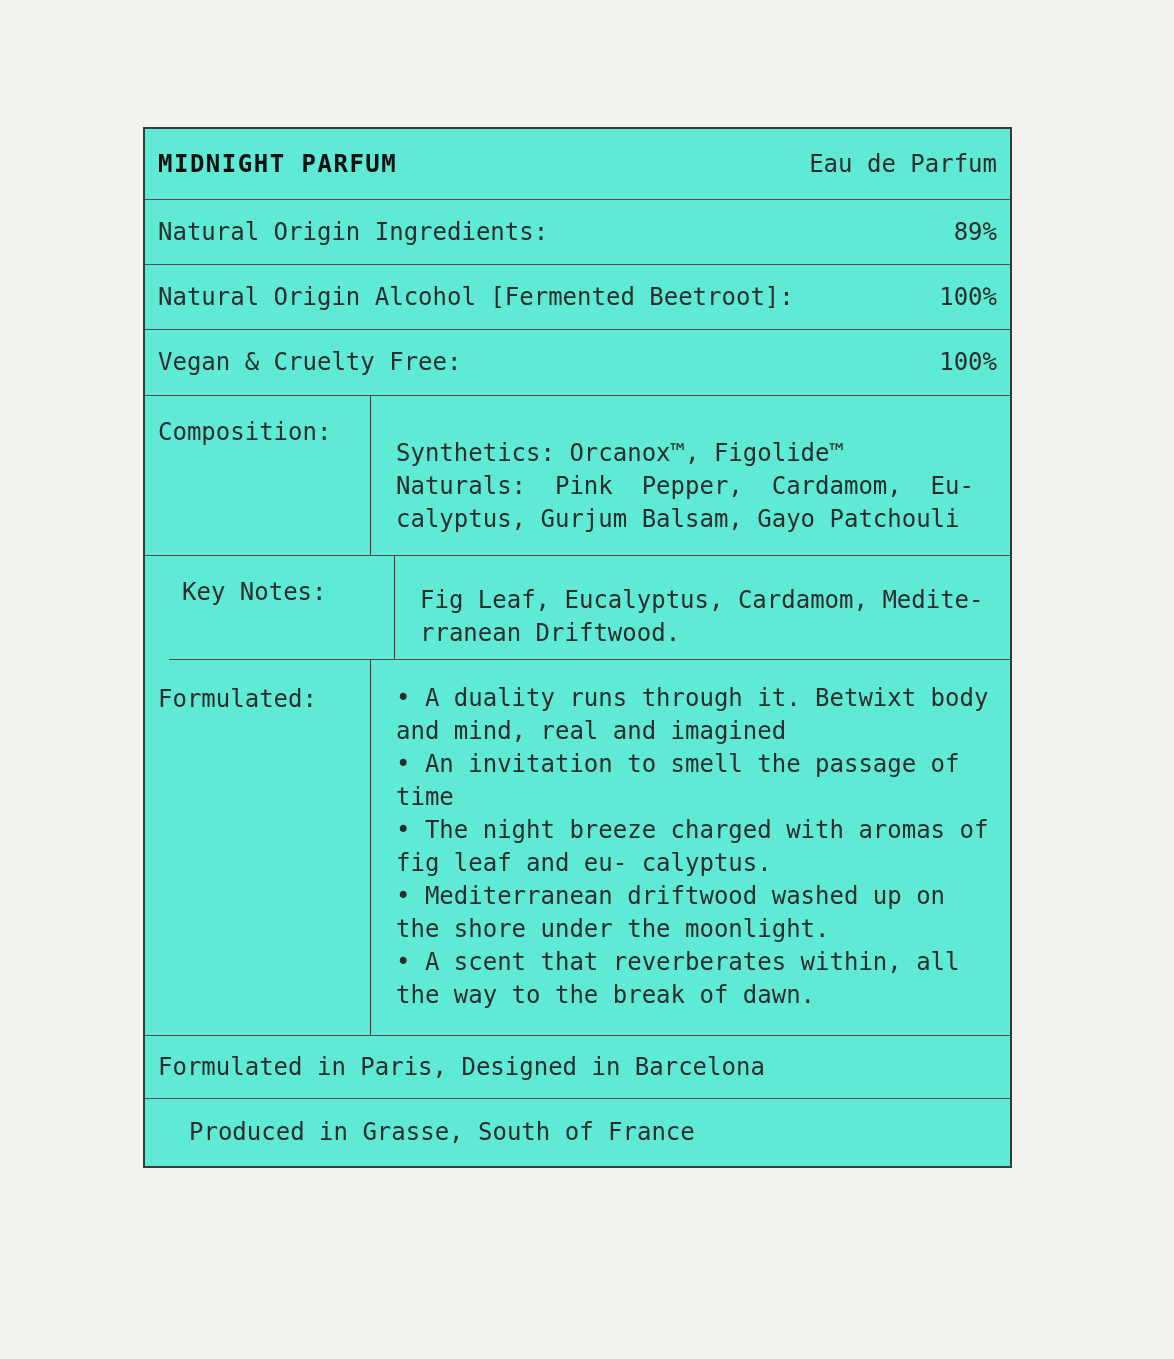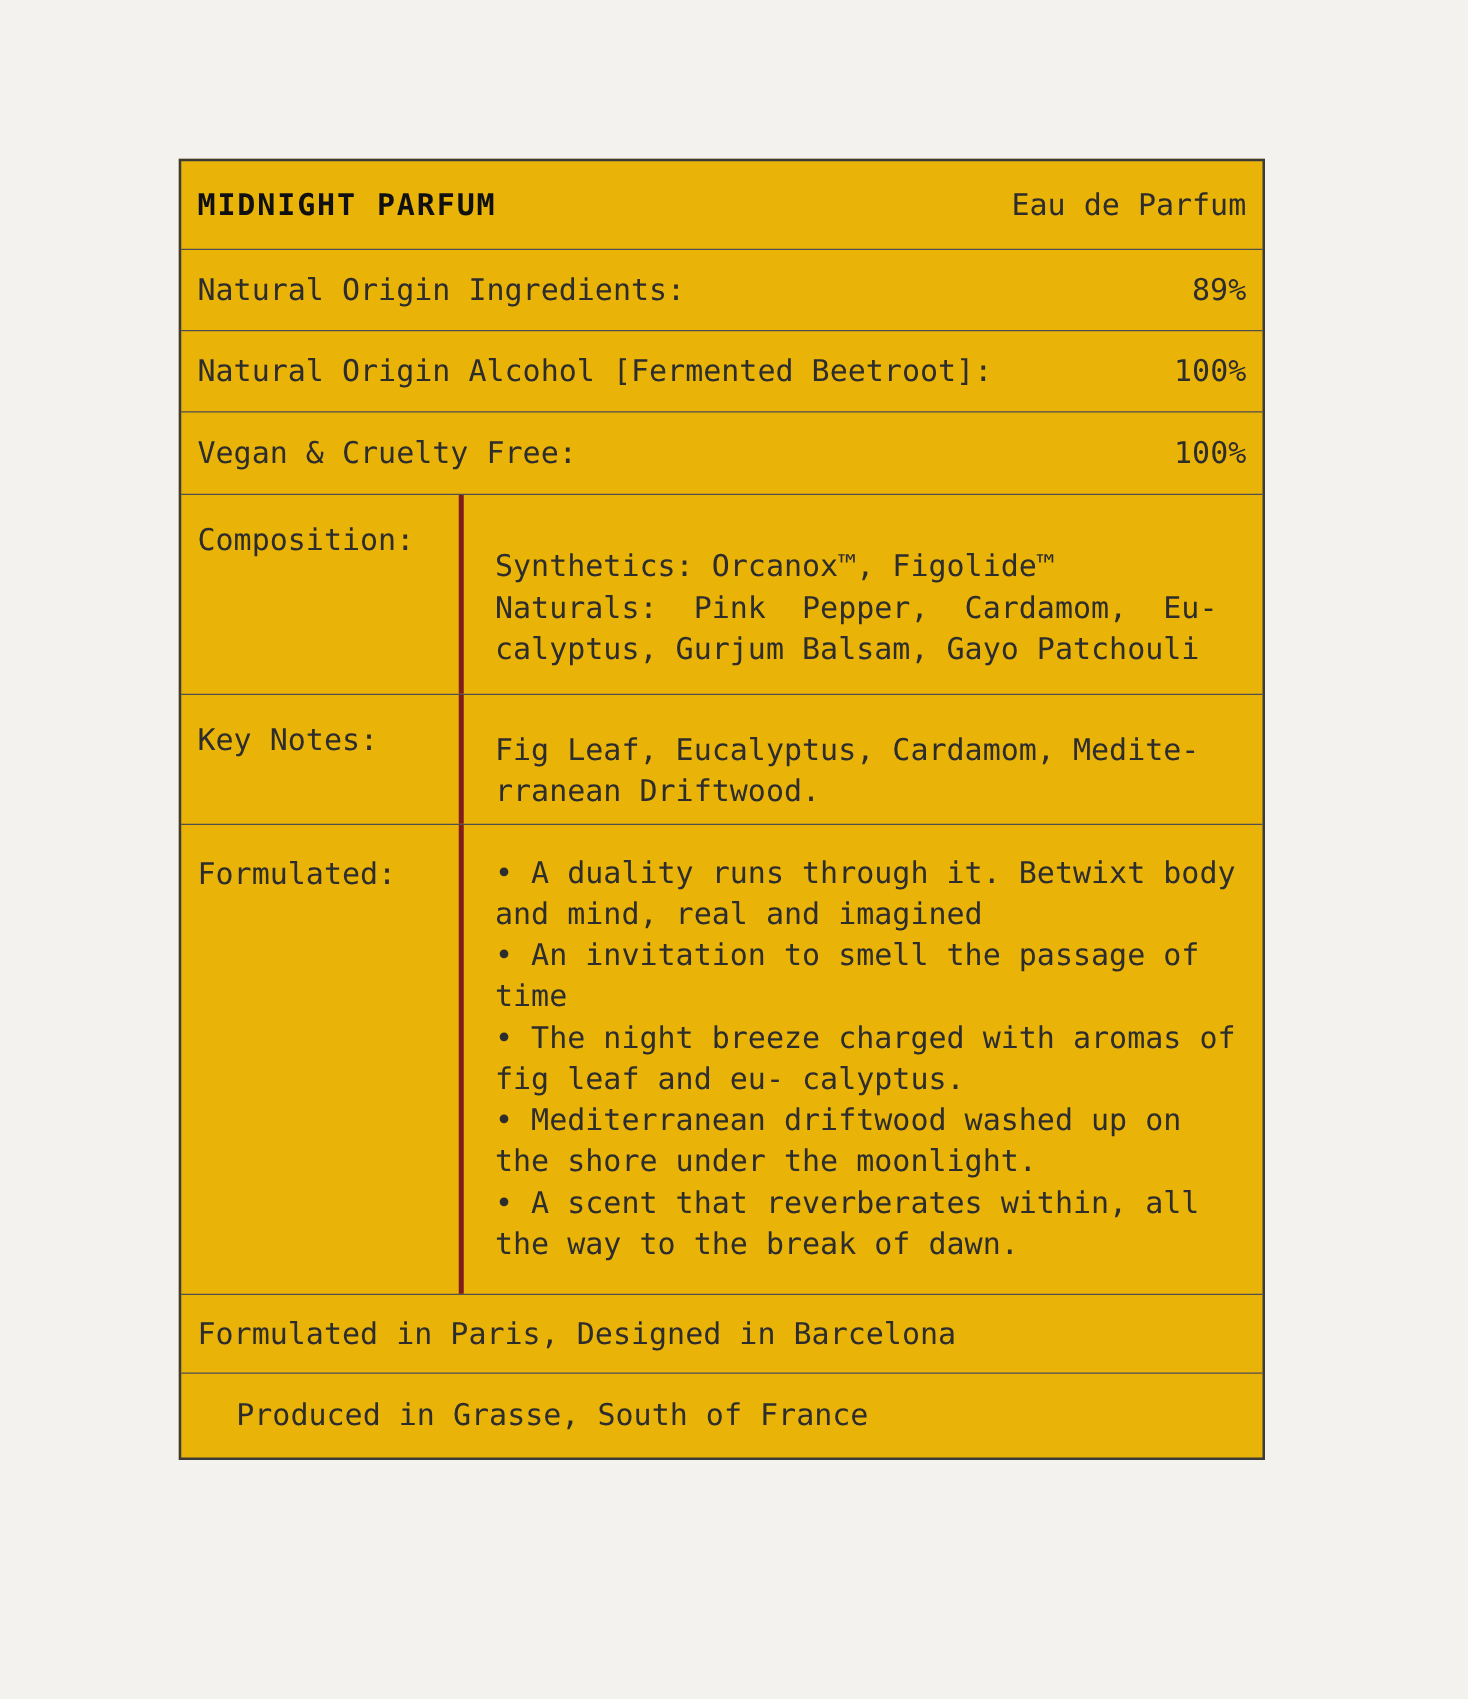--- a/index.html
+++ b/index.html
@@ -9,21 +9,21 @@
     background: #f3f2ef;
     font-family: "DejaVu Sans Mono", "Liberation Mono", monospace;
     color: #2d2d2d;
     overflow: hidden;
   }
   .label-card {
     position: absolute;
     left: 143px;
     top: 127px;
     width: 869px;
-    background: #eab308;
+    background: #5eead4;
     border: 2px solid #3b3b3b;
     font-size: 24px;
     line-height: 33px;
   }
   .row {
     border-bottom: 1px solid #4f4f4f;
     display: flex;
   }
   .row:last-child { border-bottom: none; }
   
@@ -43,29 +43,29 @@
     font-weight: bold;
     color: #101010;
     letter-spacing: 1.5px;
   }
   .stat-value { text-align: right; }
   
   .row.split { align-items: stretch; }
   .label-cell {
     width: 226px;
     flex: 0 0 226px;
-    border-right: 4px solid #7f1d1d;
+    border-right: 1px solid #7f1d1d;
     padding: 20px 8px 0 13px;
   }
   .content-cell {
     flex: 1 1 auto;
     padding: 20px 12px 0 25px;
   }
   .row.composition-row { height: 160px; }
-  .row.keynotes-row { height: 104px; }
+  .row.keynotes-row { height: 104px; margin-left: 24px; }
   .row.description-row { height: 376px; }
   .keynotes-row .content-cell { padding-top: 28px; }
   .description-row .label-cell { padding-top: 23px; }
   .description-row .content-cell { padding-top: 22px; }
   .pre { white-space: pre; }
   .synthetics-line { margin-top: 21px; }
 </style>
 </head>
 <body>
 

